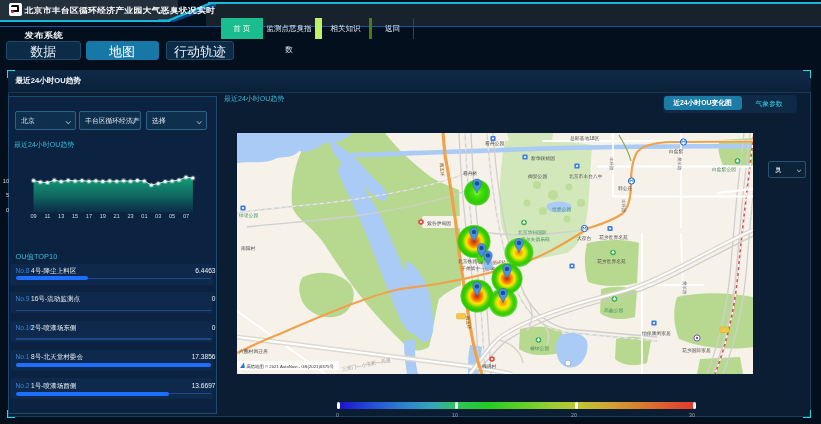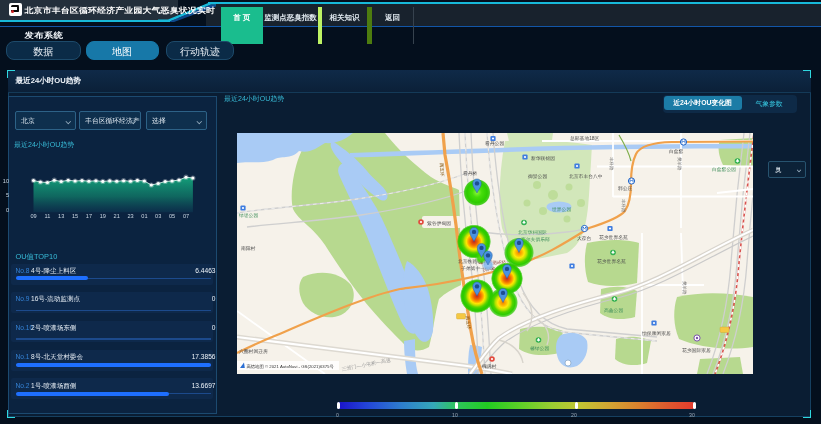--- a/index.html
+++ b/index.html
@@ -9,28 +9,28 @@
 #hdr-left{left:0;top:0;width:178px;height:20px;background:#232f3b}
 #hdr-right{left:206px;top:4px;right:0;height:21.5px;background:#18222d}
 #cyan-bot{left:0;top:19.5px;width:170px;height:2.2px;background:#17b9da}
 #cyan-top{left:208px;top:2.2px;right:0;height:2.2px;background:#17b9da}
 #slant{left:158px;top:0;width:58px;height:22px}
 #blue-line{left:0;top:25.8px;right:0;height:1.6px;background:#1256a8}
 #logo{left:8.5px;top:3px;width:13px;height:13px;background:#fff;border-radius:2px}
 #logo .g{position:absolute;left:2px;top:1.8px;width:8.5px;height:7.5px;border:2.1px solid #0a0a0a;border-left:none;border-radius:1.5px}
 #logo .r{position:absolute;left:2.2px;top:6.8px;width:3.2px;height:3.2px;background:#cc2222;border-radius:50%}
 #title{left:24.5px;top:4.6px;color:#fff;font-size:8.9px;font-weight:bold;letter-spacing:0.2px;white-space:nowrap;transform:scaleY(0.88);transform-origin:0 0}
-.nav{top:7px;height:37px;line-height:21px;text-align:center;color:#dfe7ee;font-size:7.5px;font-weight:bold}
+.nav{top:18px;height:21px;line-height:21px;text-align:center;color:#dfe7ee;font-size:7.5px;font-weight:normal}
 #nv1{left:220.5px;width:42.5px;background:#1abd8e;color:#fff}
-#nv2{left:263px;width:59px;border-right:4px solid #bef264}
-#nv3{left:322px;width:50px;border-right:5px solid #4d7c0f}
+#nv2{left:263px;width:59px;border-right:7px solid #bef264}
+#nv3{left:322px;width:50px;border-right:3px solid #4d7c0f}
 #nv4{left:372px;width:42px;border-right:1px solid #36424e}
 
 #fbxt{left:24.5px;top:29.8px;color:#f2f6fa;font-size:9.4px;font-weight:bold;letter-spacing:0.3px;transform:scaleY(0.85);transform-origin:0 0}
-.tab{top:40.5px;height:19px;line-height:19px;text-align:center;font-size:10px;color:#e8eef4;border-radius:8px;background:#0b2b47;border:1px solid #1d4a6a}
+.tab{top:40.5px;height:19px;line-height:19px;text-align:center;font-size:13px;color:#e8eef4;border-radius:3px;background:#0b2b47;border:1px solid #1d4a6a}
 #tb1{left:6px;width:74.5px}
 #tb2{left:85.5px;width:73px;background:#1778a8;border-color:#1778a8;color:#fff}
 #tb3{left:166px;width:68px}
 
 #panel{left:7.5px;top:70px;width:803px;height:347px;background:#0a1d33;border:1px solid #164060}
 #panel-hd{left:7.5px;top:70px;width:803px;height:23px;background:linear-gradient(180deg,#0f2a48,#0b2038);border-bottom:1px solid #143a58}
 #panel-hd-t{left:15.5px;top:76.2px;color:#f0f5fa;font-size:7.6px;font-weight:bold}
 
 #lp{left:8px;top:95.5px;width:208.5px;height:318px;background:#0b2340;border:1px solid #1c4a70}
 .sel{top:110.5px;height:19px;background:#0e2f4d;border:1px solid #2d6287;border-radius:2px;color:#e9f1f8;font-size:6.8px;line-height:17.5px;padding-left:5.5px;white-space:nowrap;overflow:hidden}

